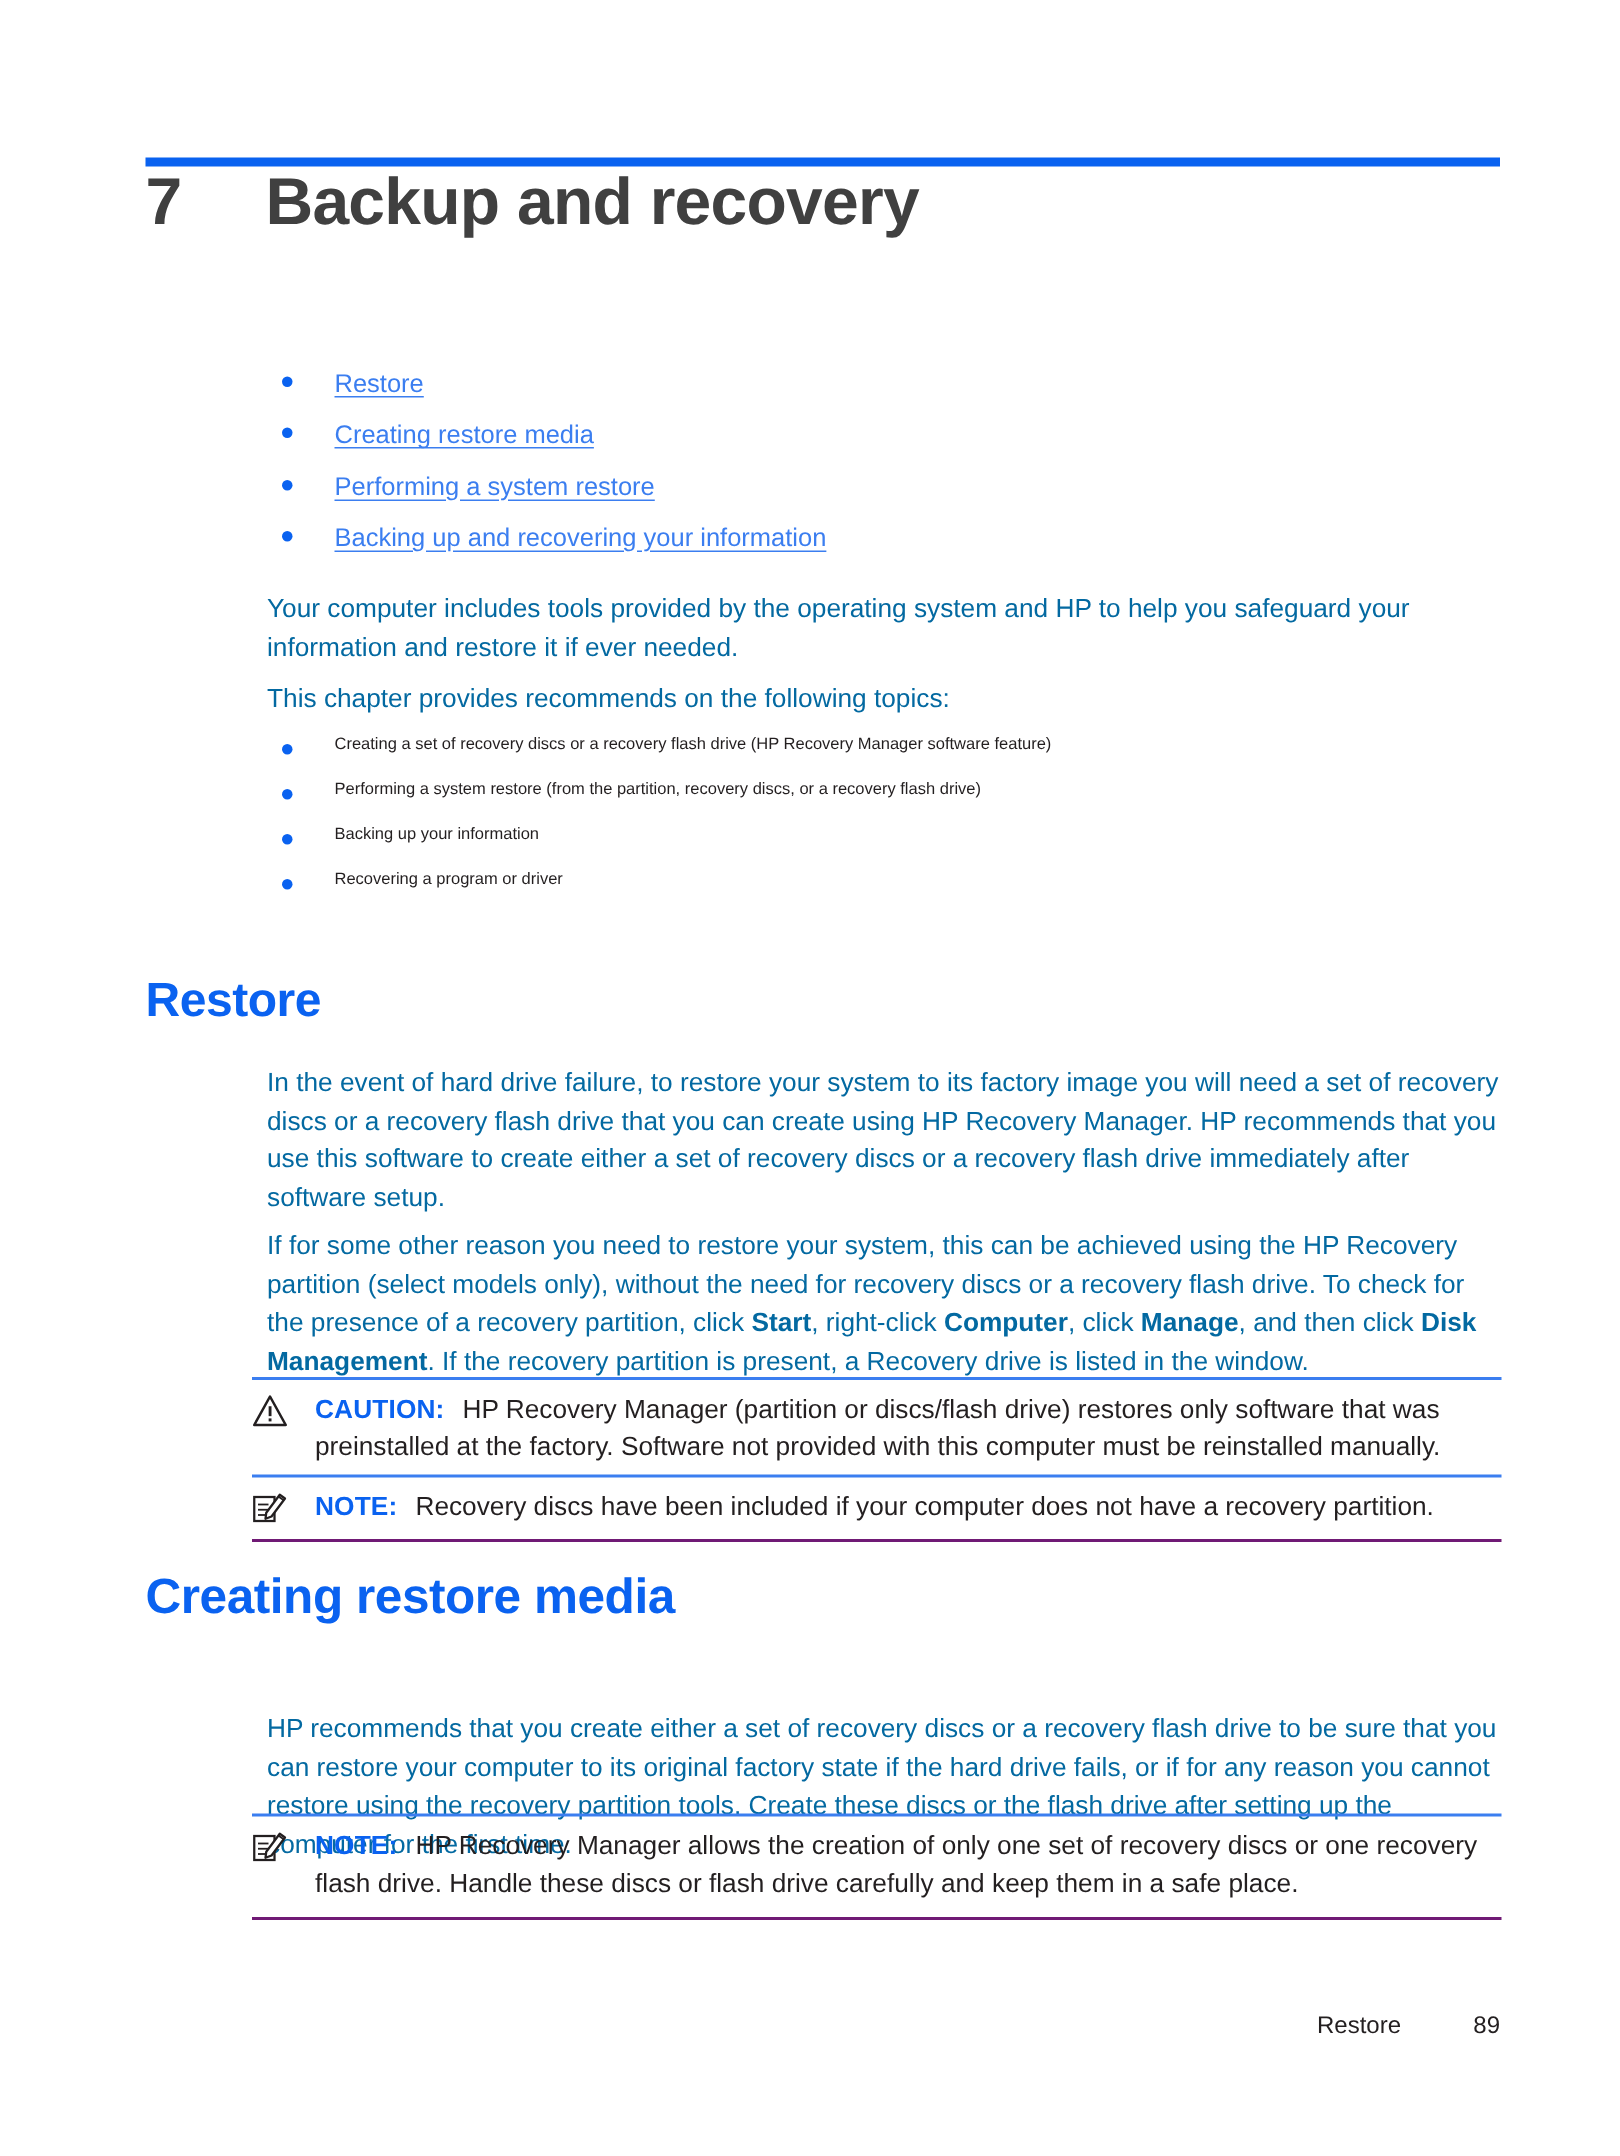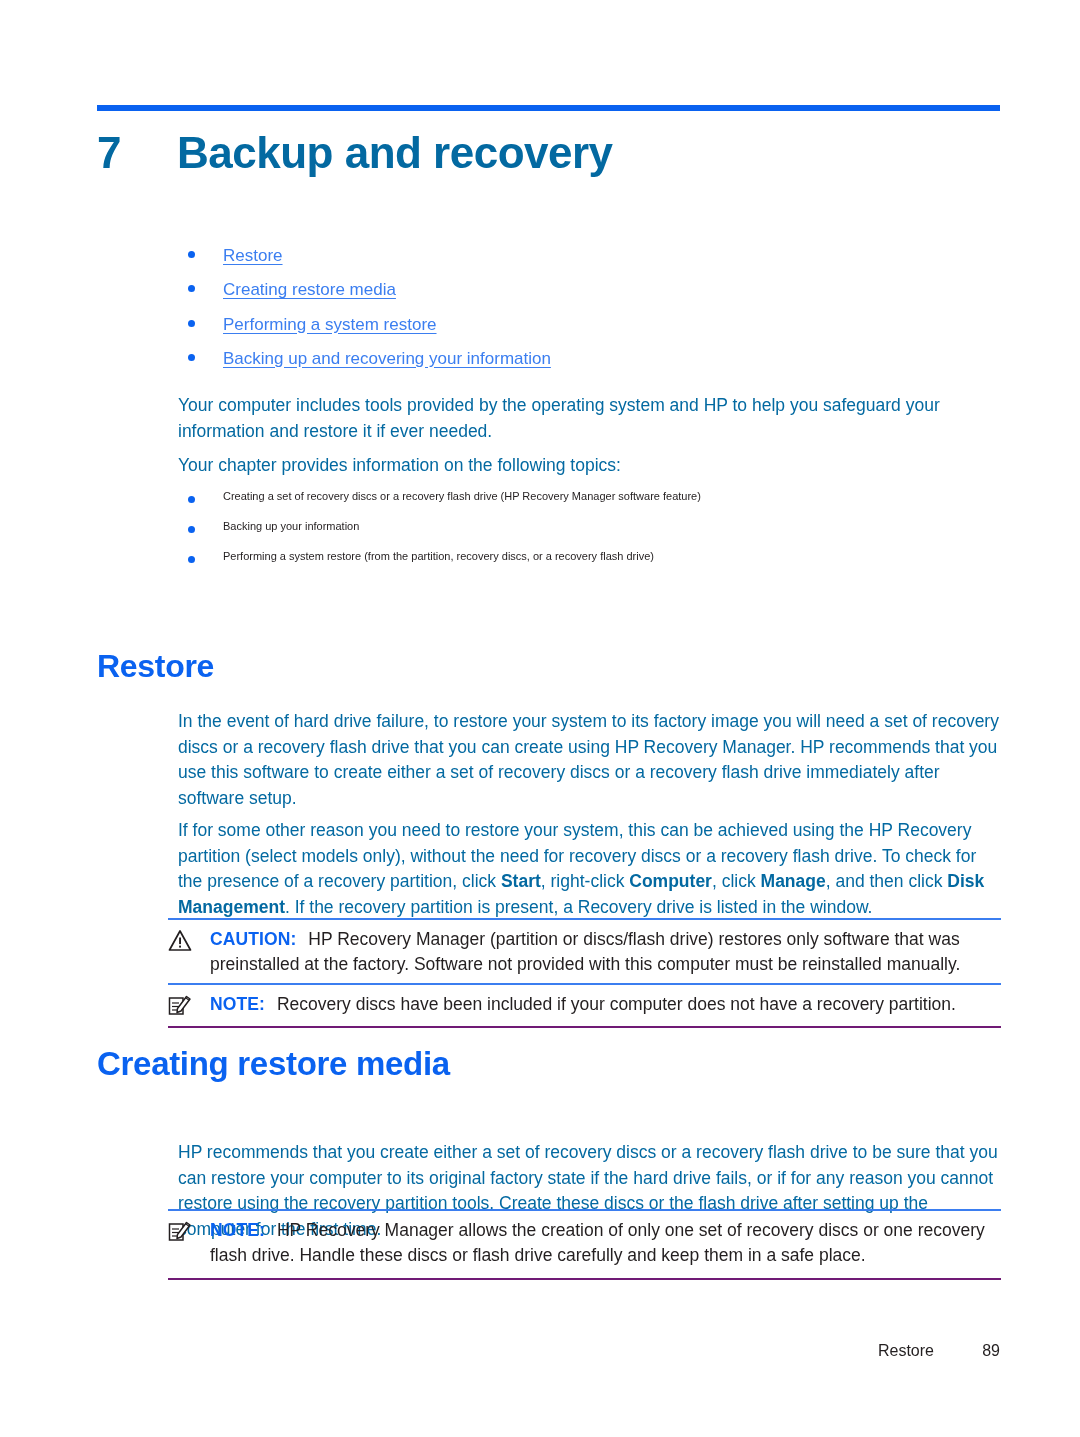--- a/index.html
+++ b/index.html
@@ -26,23 +26,23 @@
     position: absolute;
     left: 97px;
     top: 105px;
     width: 903px;
     height: 6px;
     background: #0a62f0;
   }
   .chapter-title {
     position: absolute;
     left: 97px;
-    top: 128px;
+    top: 110px;
     width: 903px;
-    color: #0369a1;
+    color: #404040;
     font-size: 44px;
     font-weight: bold;
     letter-spacing: -0.5px;
     line-height: 1.15;
     white-space: nowrap;
   }
   .chapter-number {
     display: inline-block;
     width: 80px;
   }
@@ -193,34 +193,38 @@
       <span class="bullet"></span>
       <span class="linktext">Performing a system restore</span>
     </div>
     <div class="link-item">
       <span class="bullet"></span>
       <span class="linktext">Backing up and recovering your information</span>
     </div>
   </div>
 
   <div class="para" style="top:393px;">Your computer includes tools provided by the operating system and HP to help you safeguard your information and restore it if ever needed.</div>
-  <div class="para" style="top:453px;">Your chapter provides information on the following topics:</div>
+  <div class="para" style="top:453px;">This chapter provides recommends on the following topics:</div>
 
   <div class="topic-list" style="top:489px;">
     <div class="topic-item">
       <span class="bullet"></span>
       <span>Creating a set of recovery discs or a recovery flash drive (HP Recovery Manager software feature)</span>
     </div>
     <div class="topic-item">
       <span class="bullet"></span>
+      <span>Performing a system restore (from the partition, recovery discs, or a recovery flash drive)</span>
+    </div>
+    <div class="topic-item">
+      <span class="bullet"></span>
       <span>Backing up your information</span>
     </div>
     <div class="topic-item">
       <span class="bullet"></span>
-      <span>Performing a system restore (from the partition, recovery discs, or a recovery flash drive)</span>
+      <span>Recovering a program or driver</span>
     </div>
   </div>
 
   <div class="section-heading" style="top:648px;">Restore</div>
 
   <div class="para" style="top:709px;">In the event of hard drive failure, to restore your system to its factory image you will need a set of recovery discs or a recovery flash drive that you can create using HP Recovery Manager. HP recommends that you use this software to create either a set of recovery discs or a recovery flash drive immediately after software setup.</div>
 
   <div class="para" style="top:818px;"><span>If for some other reason you need to restore your system, this can be achieved using the HP Recovery partition (select models only), without the need for recovery discs or a recovery flash drive. To check for the presence of a recovery partition, click </span><b>Start</b><span>, right-click </span><b>Computer</b><span>, click </span><b>Manage</b><span>, and then click </span><b>Disk Management</b><span>. If the recovery partition is present, a Recovery drive is listed in the window.</span></div>
 
   <div class="admon" style="top:918px;">

